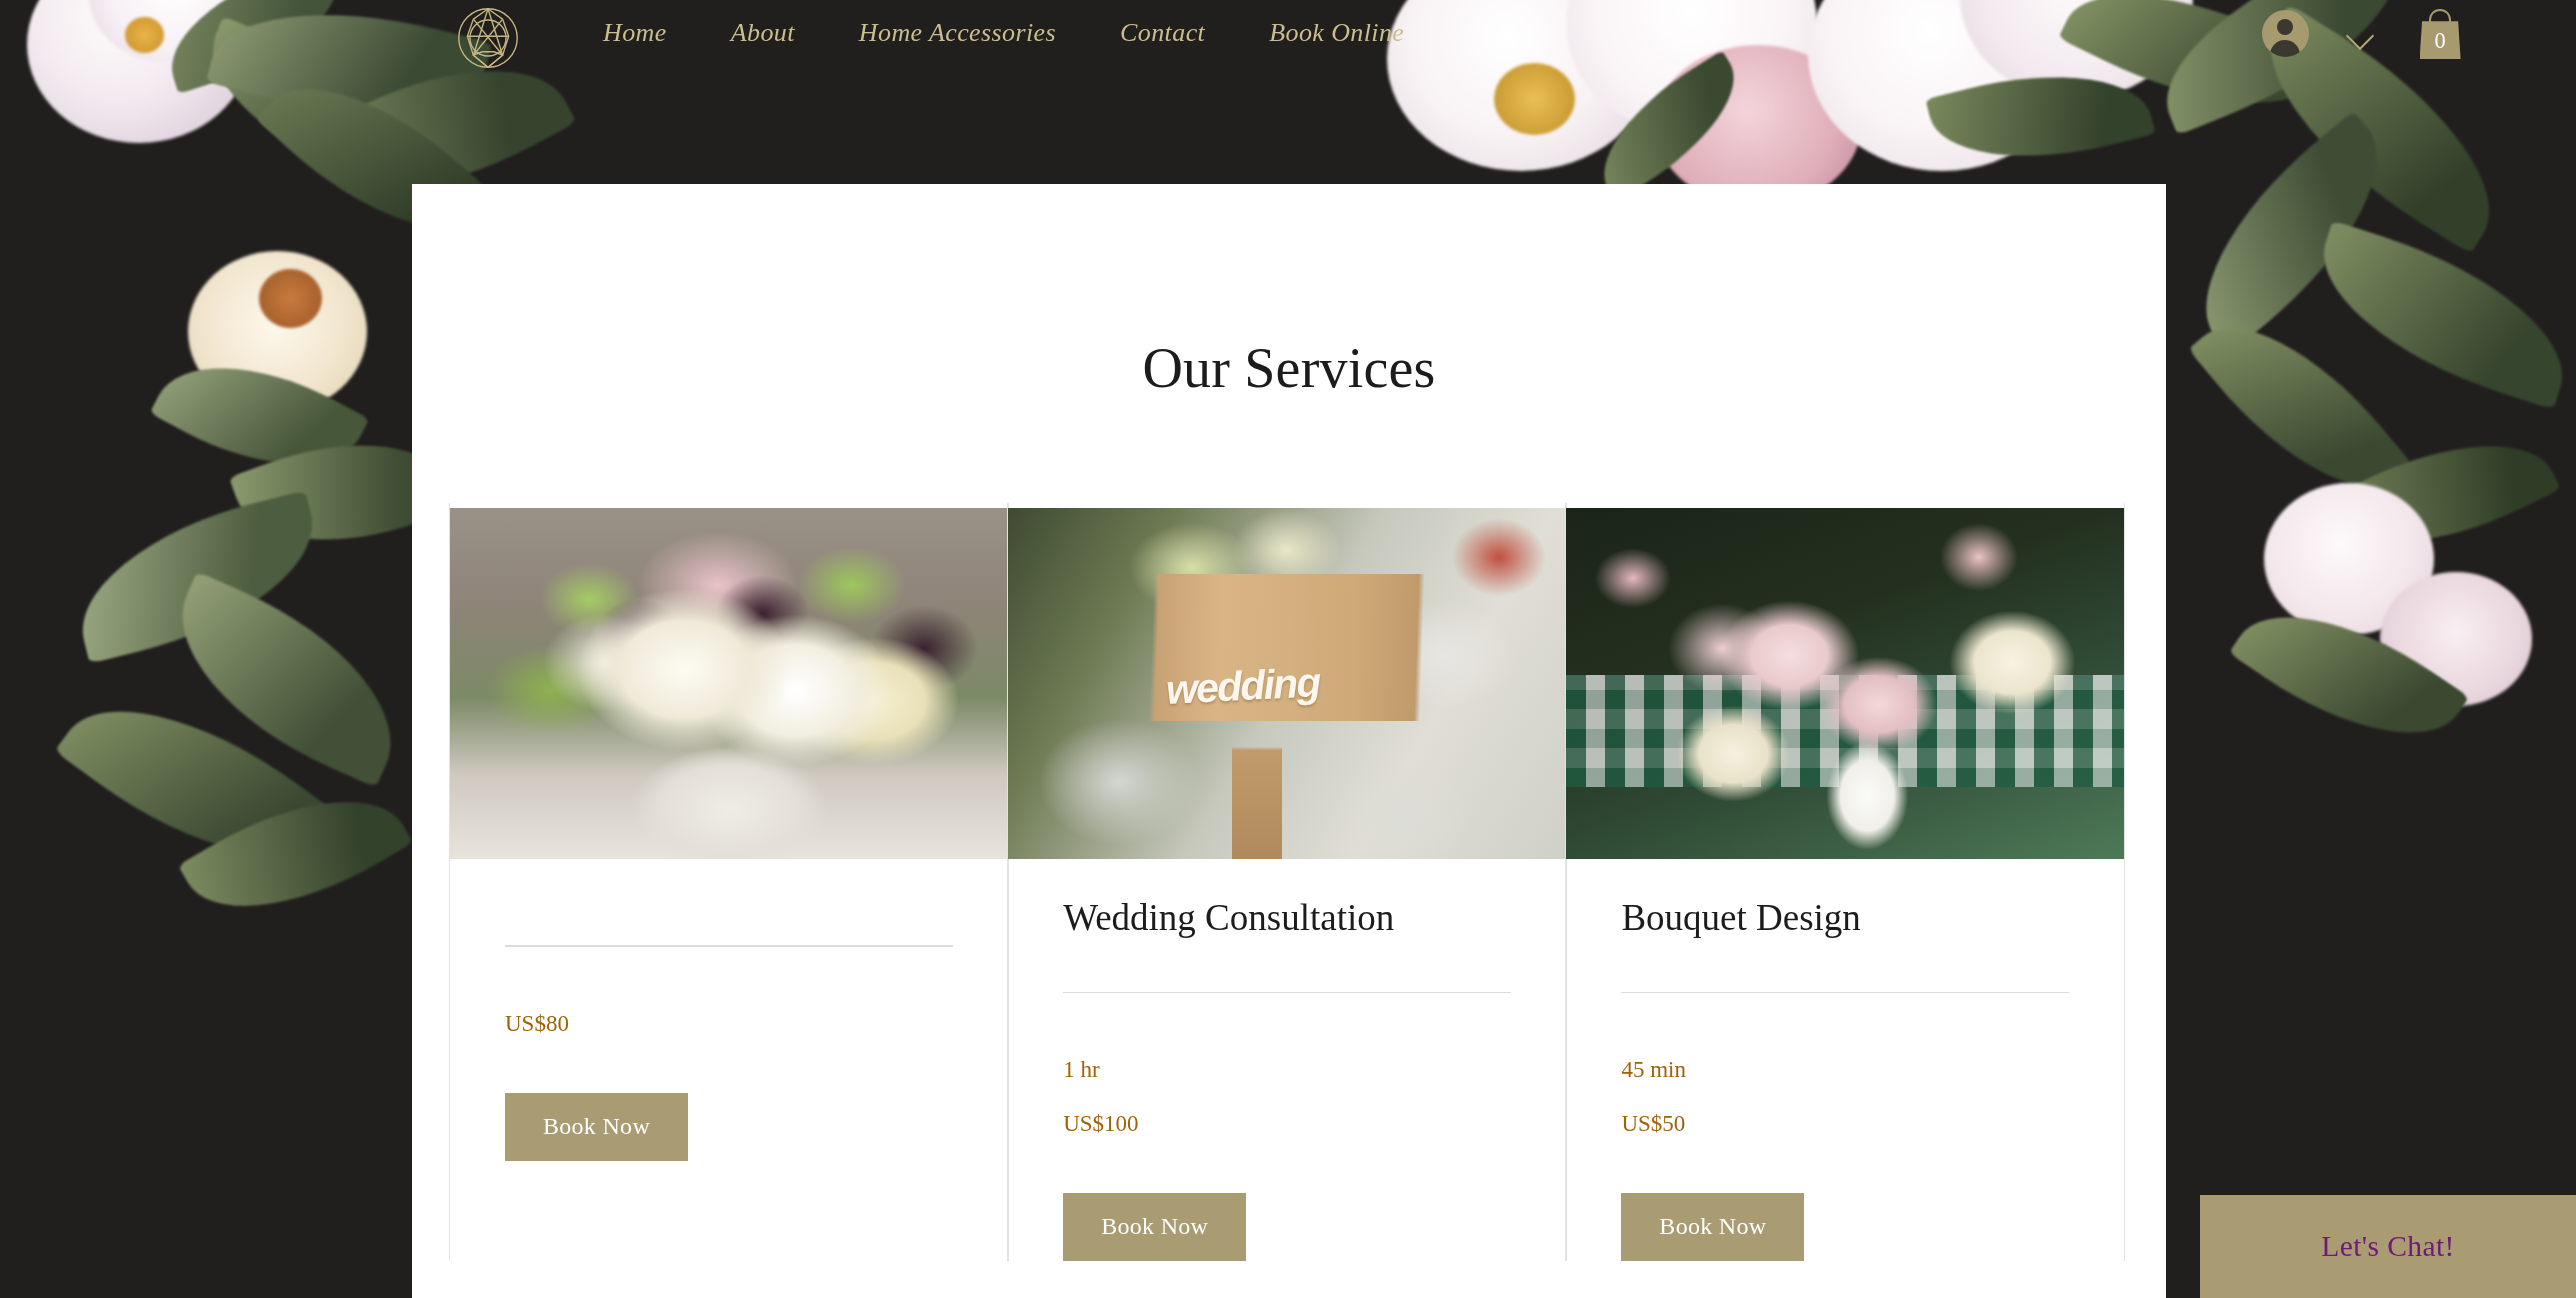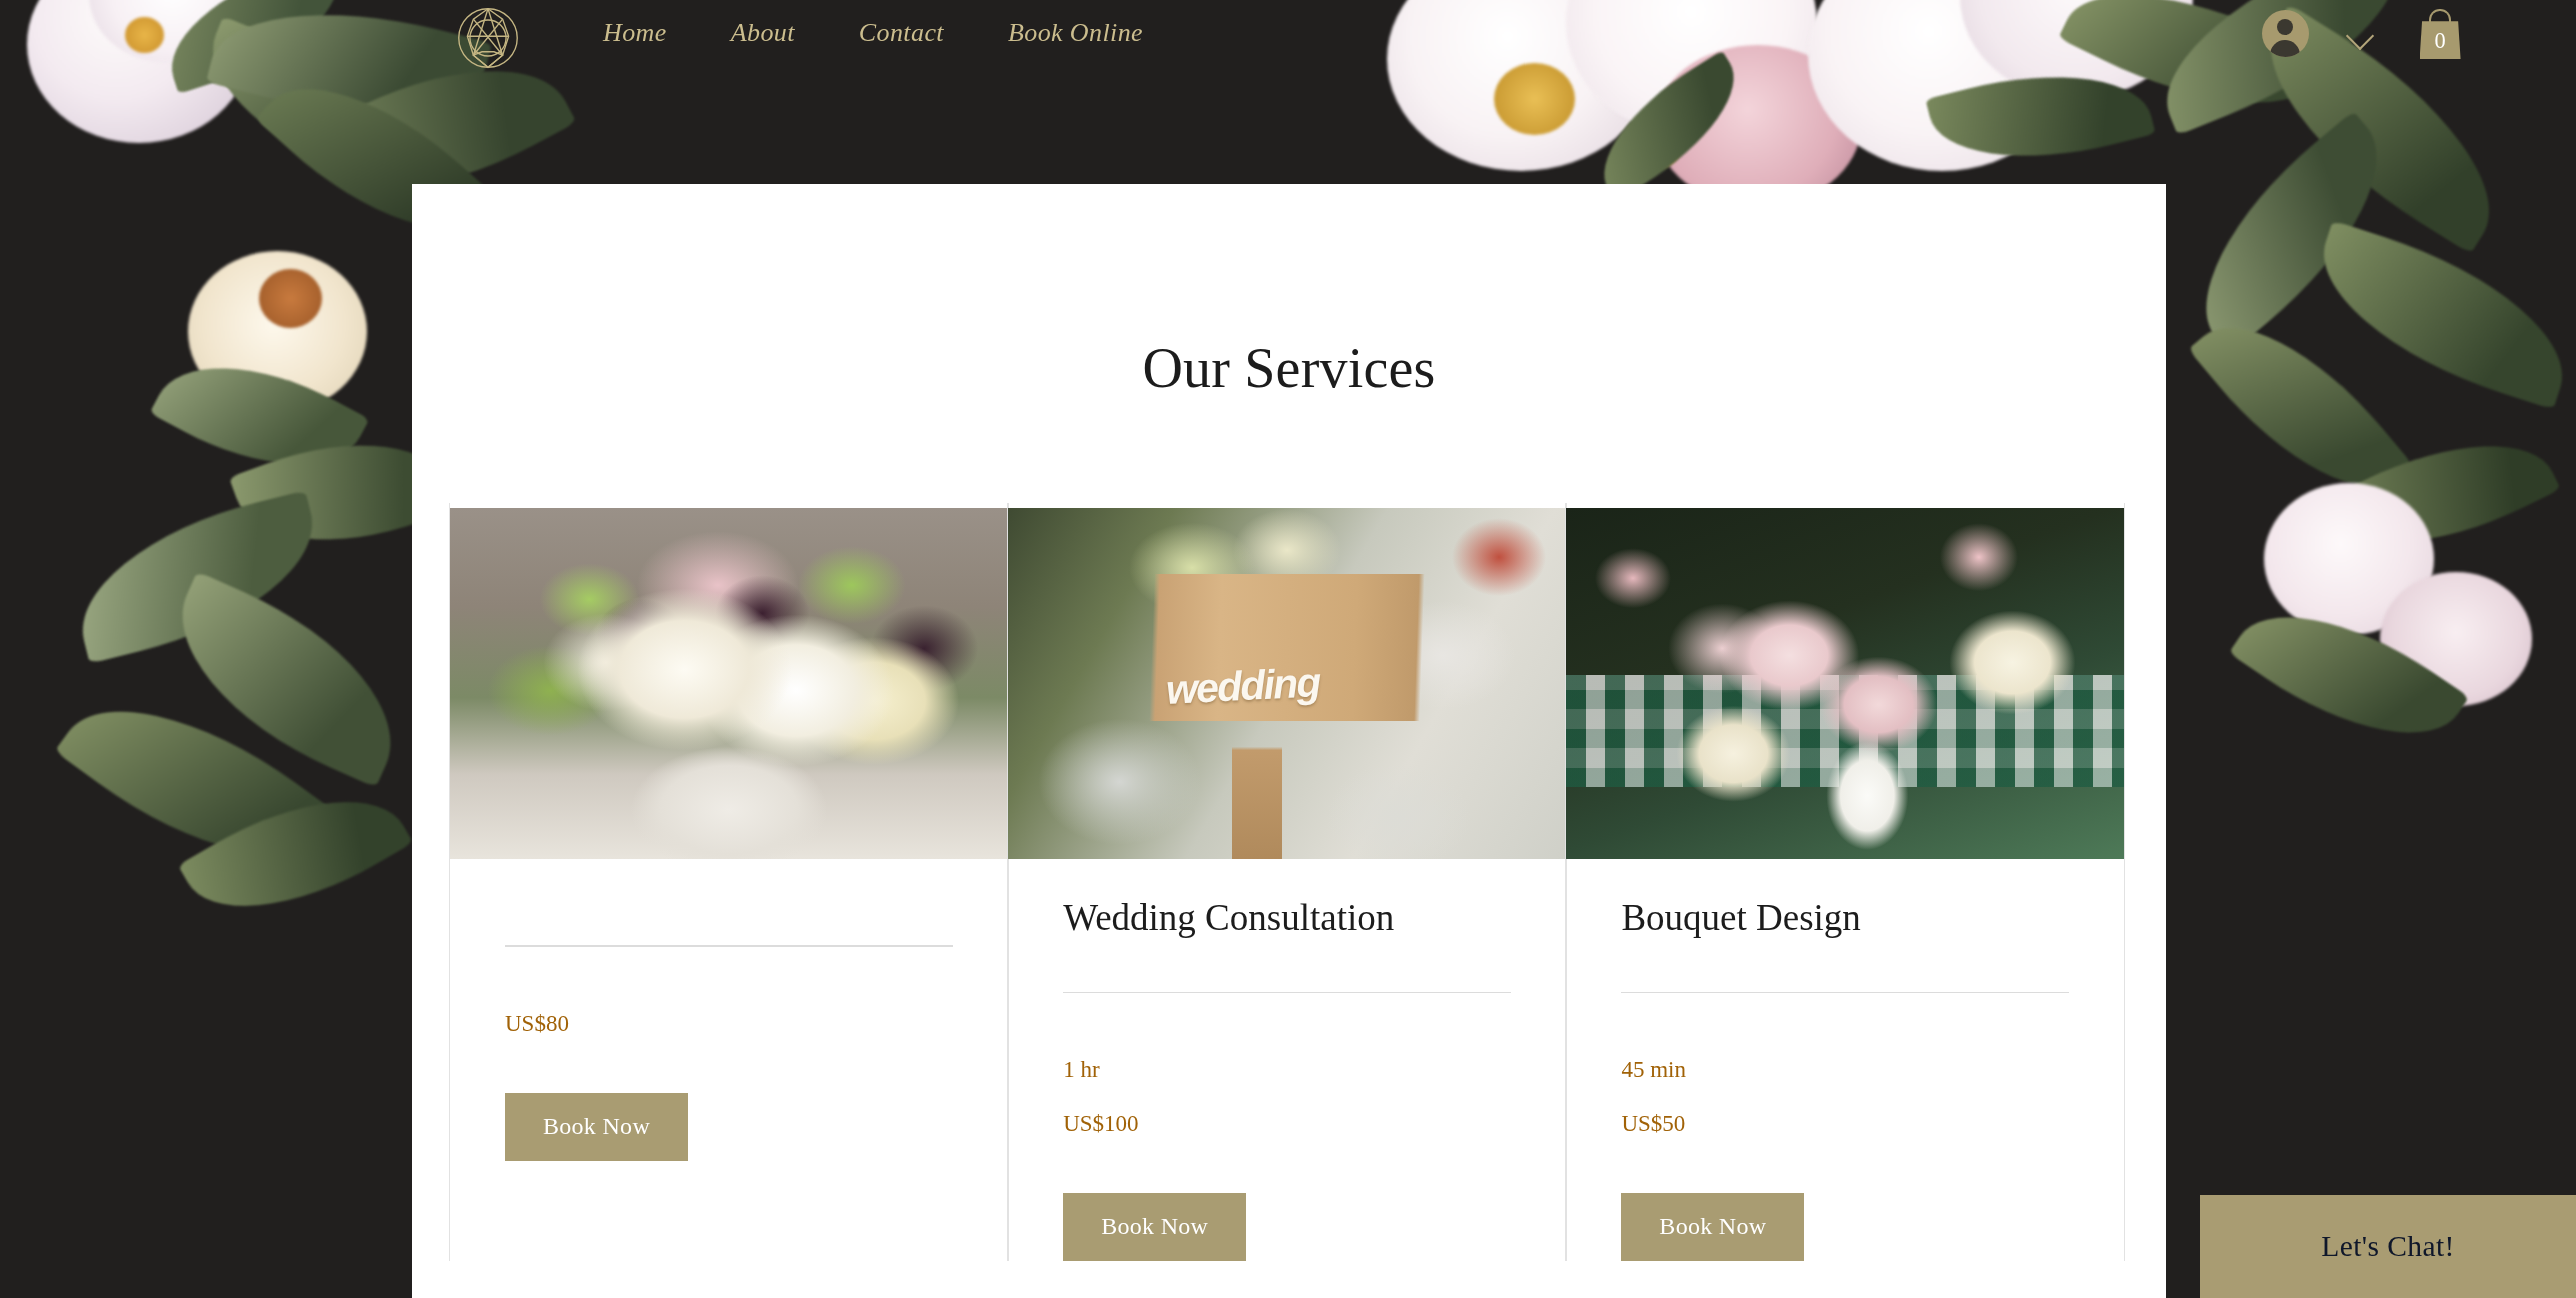--- a/index.html
+++ b/index.html
@@ -267,21 +267,21 @@
   }
 
   
   .chat-btn {
     position: absolute;
     right: 0;
     bottom: 0;
     width: 376px;
     height: 103px;
     background: #a99c72;
-    color: #0f172a;
+    color: #701a75;
     border: none;
     font-family: "Liberation Serif", "DejaVu Serif", serif;
     font-size: 29.5px;
     cursor: pointer;
     z-index: 60;
     letter-spacing: 0.4px;
   }
 </style>
 </head>
 <body>
@@ -363,20 +363,21 @@
         <line x1="26" y1="48" x2="74" y2="48"></line>
         <line x1="33" y1="28" x2="67" y2="70"></line>
         <line x1="67" y1="28" x2="33" y2="70"></line>
       </g>
     </svg>
   </div>
 
   <nav class="nav-links">
     <a class="nav-link">Home</a>
     <a class="nav-link">About</a>
+    <a class="nav-link">Home Accessories</a>
     <a class="nav-link">Contact</a>
     <a class="nav-link">Book Online</a>
   </nav>
 
   <div class="header-right">
     <div class="avatar-btn">
       <div class="head"></div>
       <div class="body"></div>
     </div>
     <div class="chev-btn"></div>

